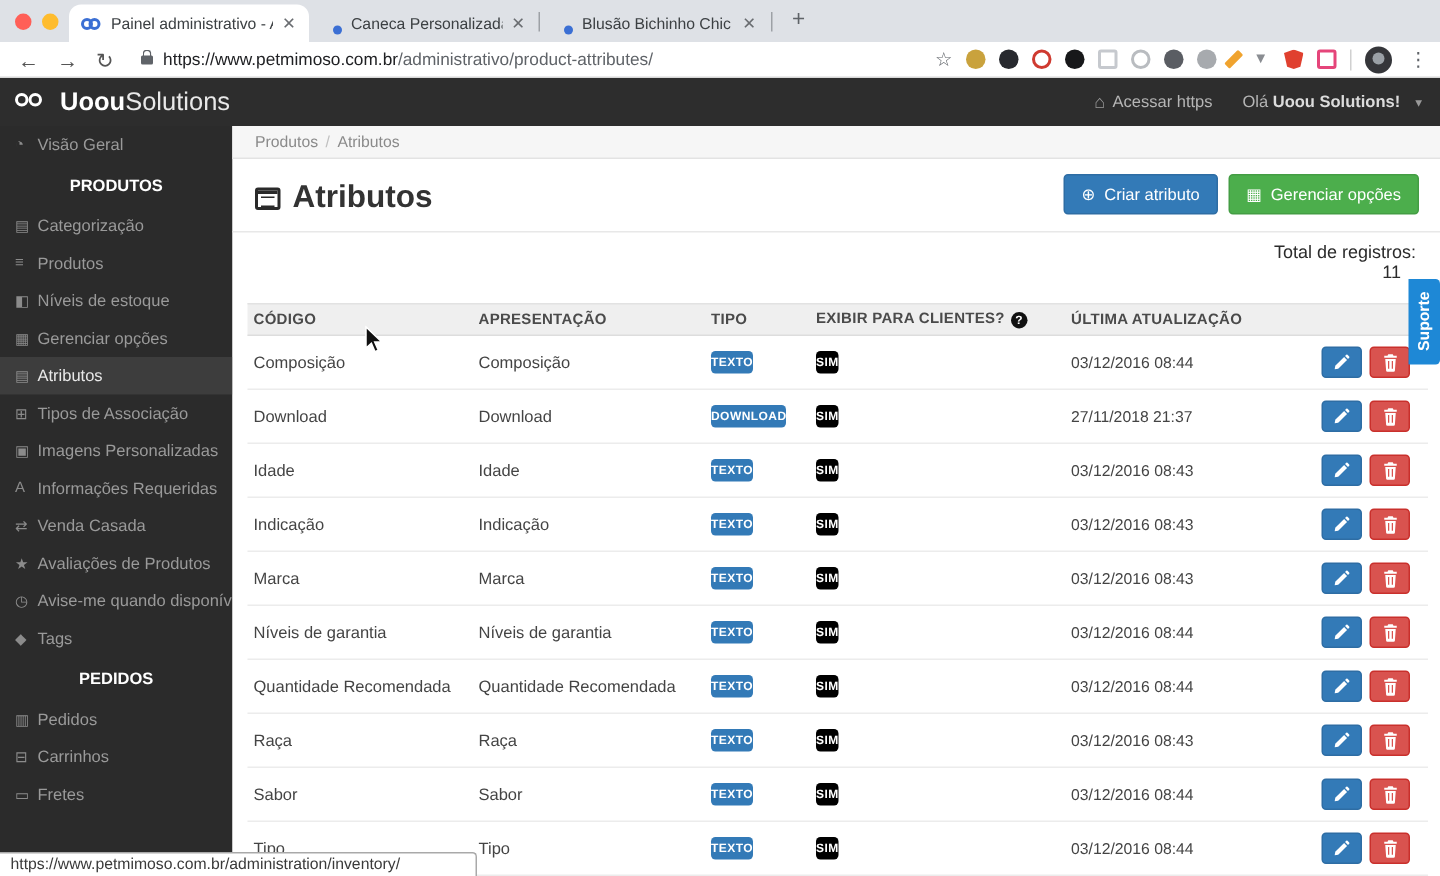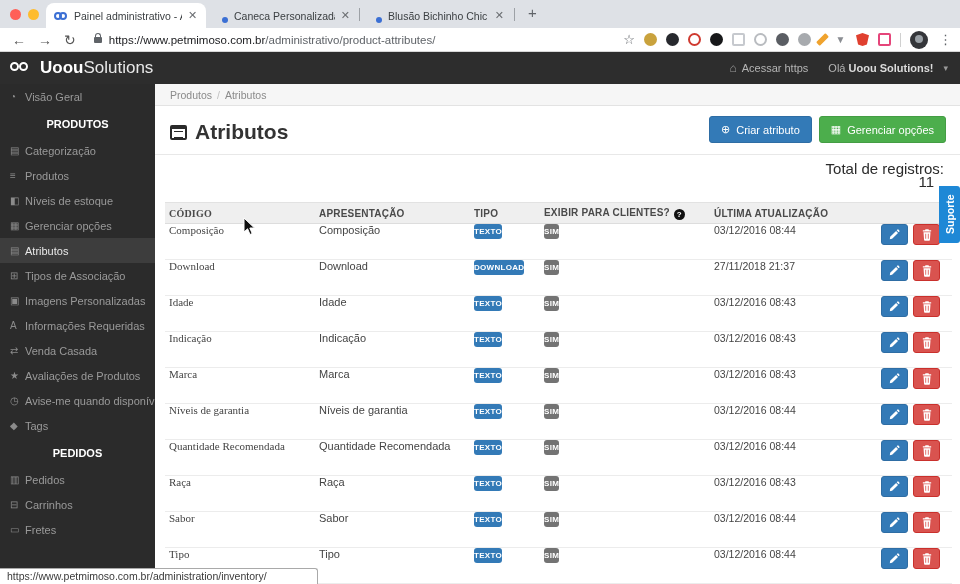--- a/index.html
+++ b/index.html
@@ -70,32 +70,32 @@
   .titlebar { padding:14px 15px 10px; display:flex; align-items:center; }
   .title-ic { width:17px; height:15px; border:2px solid #2a2a2a; border-radius:2px; margin-right:8px; position:relative; background:linear-gradient(#2a2a2a 2px, transparent 2px); }
   .title-ic:after { content:""; position:absolute; left:2px; top:4px; right:2px; height:5px; border-top:1.5px solid #2a2a2a; border-bottom:1.5px solid #2a2a2a; }
   h1.page-title { font-size:21px; color:#333; font-weight:700; }
   .topbtns { position:absolute; top:32px; right:14px; display:flex; gap:7px; }
   .btn { border-radius:3px; color:#fff; font-size:11px; padding:6px 11px; display:flex; align-items:center; gap:6px; border:1px solid transparent; }
   .btn-blue { background:#337ab7; border-color:#2e6da4; }
   .btn-green { background:#4cae4c; border-color:#449d44; }
   .btn .bic { font-size:11px; }
   .divider { border-bottom:1px solid #e8e8e8; }
-  .totals { position:absolute; top:78px; right:16px; text-align:right; font-size:15px; color:#2b2b2b; line-height:13px; }
+  .totals { position:absolute; top:78px; right:16px; text-align:right; font-size:12px; color:#2b2b2b; line-height:13px; }
 
   
   .table { position:absolute; left:10px; top:118px; width:787px; }
   .thead { display:flex; align-items:center; height:22px; background:#efefef; border-top:1px solid #e2e2e2; border-bottom:1px solid #ddd; font-size:10px; font-weight:700; color:#4a4a4a; letter-spacing:.2px; }
-  .trow { display:flex; height:36px; border-bottom:1px solid #ececec; font-size:11px; color:#444; background:#fff; }
+  .trow { display:flex; align-items:center; height:36px; border-bottom:1px solid #ececec; font-size:11px; color:#444; background:#fff; }
   .cell { padding-left:4px; flex:none; }
-  .col-codigo{width:150px;font-family:Liberation Serif, serif;} .col-apres{width:155px;} .col-tipo{width:70px;} .col-exibir{width:170px;} .col-atual{width:167px;} .col-actions{width:75px; display:flex; gap:5px;}
+  .col-codigo{width:150px;} .col-apres{width:155px;} .col-tipo{width:70px;} .col-exibir{width:170px;} .col-atual{width:167px;} .col-actions{width:75px; display:flex; gap:5px;}
   .col-atual.cell-date { font-size:10.5px; }
   .qmark { display:inline-block; width:11px; height:11px; background:#111; color:#fff; border-radius:50%; font-size:8px; line-height:11px; text-align:center; margin-left:4px; vertical-align:-1px; font-weight:700; }
   .badge { display:inline-block; color:#fff; font-size:8px; font-weight:700; padding:3px 0; border-radius:3px; letter-spacing:.3px; }
-  .badge-blue { background:#337ab7; } .badge-green { background:#737373; }
+  .badge-blue { background:#337ab7; } .badge-green { background:#000000; }
   .abtn { width:27px; height:21px; border-radius:3px; display:flex; align-items:center; justify-content:center; }
   .abtn-edit { background:#337ab7; border:1px solid #2e6da4; }
   .abtn-del { background:#d9534f; border:1px solid #c9302c; }
 
   
   .suporte { position:absolute; right:0; top:186px; width:21px; height:57px; background:#1e88d6; border-radius:3px 0 0 3px; color:#fff; font-size:10.5px; font-weight:700; display:flex; align-items:center; justify-content:center; writing-mode:vertical-rl; transform:rotate(180deg); z-index:20; }
   .statusbar { position:absolute; left:0; bottom:0; width:318px; height:16px; background:#fff; border:1px solid #a9a9a9; border-left:none; border-bottom:none; border-radius:0 3px 0 0; font-size:10.5px; color:#3a3a3a; padding:1px 7px 0; z-index:30; white-space:nowrap; overflow:hidden; }
   .cursor { position:absolute; left:243px; top:217px; z-index:40; }
 </style>
 </head>

